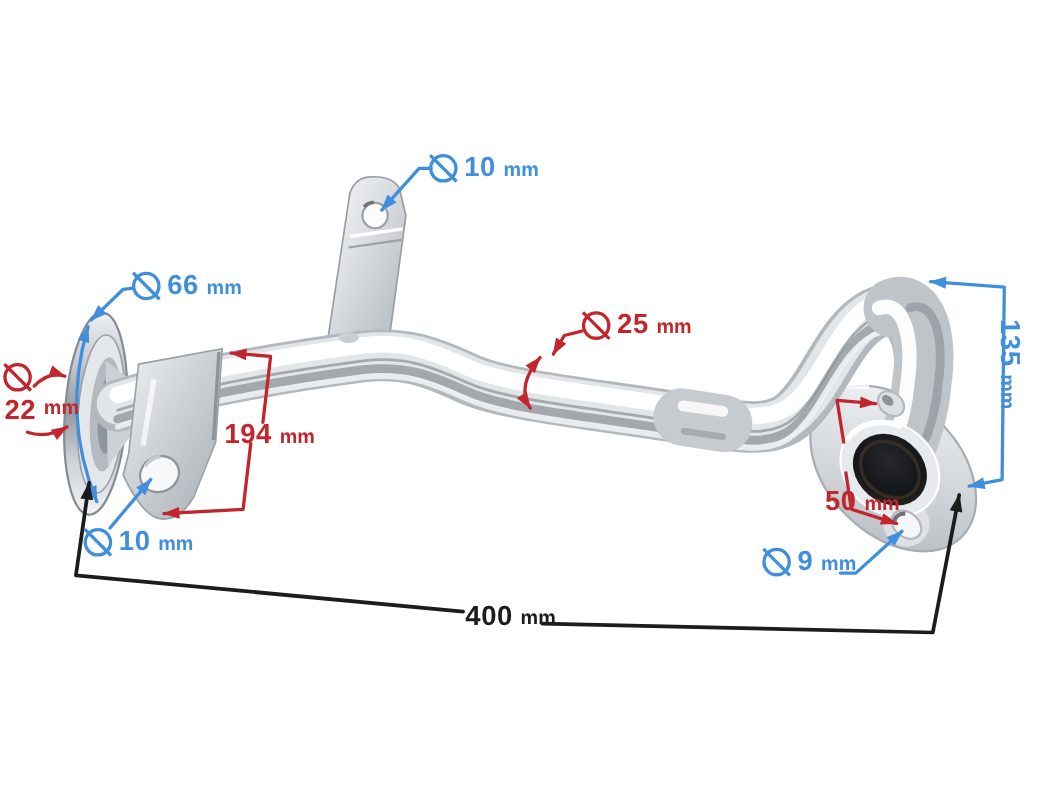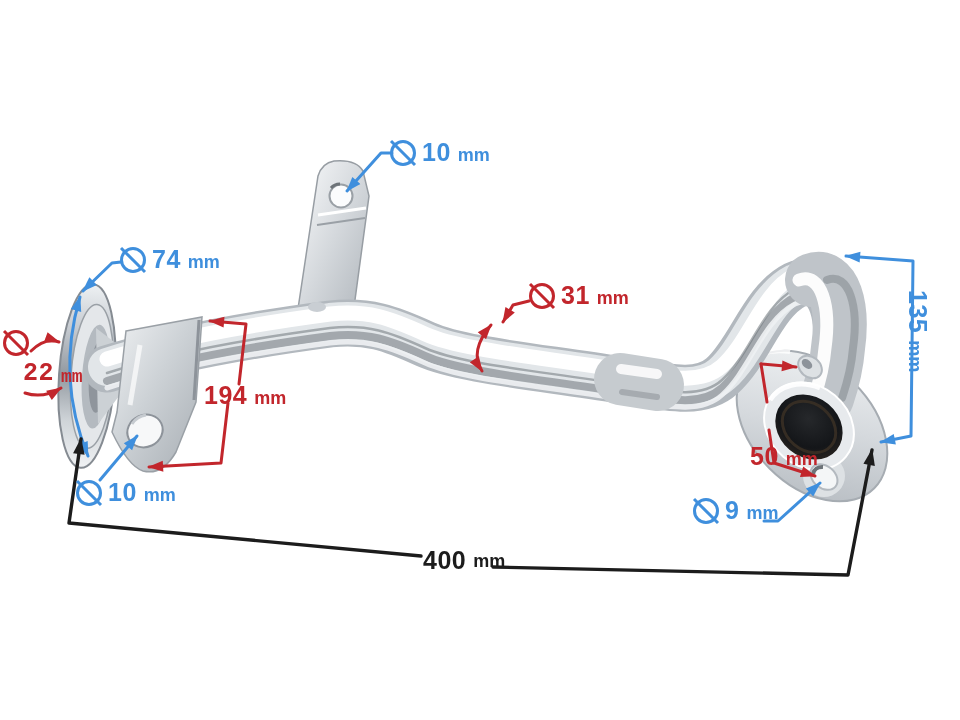--- a/index.html
+++ b/index.html
@@ -9,21 +9,21 @@
   
   .dim{position:absolute;display:flex;align-items:baseline;white-space:nowrap;
        font-weight:bold;line-height:1;}
   .dim .num{font-size:25px;letter-spacing:.5px;}
   .dim .unit{font-size:18px;margin-left:7px;}
   .dia{align-self:center;position:relative;width:20px;height:20px;border:3px solid currentColor;
        border-radius:50%;display:inline-block;margin-right:6px;}
   .dia::before{content:"";position:absolute;left:50%;top:-7px;height:34px;width:3px;
        background:currentColor;transform:translateX(-50%) rotate(-45deg);}
   .dim.col{flex-direction:column;align-items:flex-start;}
-  .dim.col .row{display:flex;align-items:flex-end;margin-top:5px;margin-left:20px;font-family:Liberation Mono, monospace;}
+  .dim.col .row{display:flex;align-items:flex-start;margin-top:5px;margin-left:1px;}
   .rot90{transform:rotate(90deg);transform-origin:top left;}
   
   .ln{fill:none;stroke-width:3;stroke-linejoin:round;stroke-linecap:round;}
   .ln-b{stroke:var(--c-blue);}
   .ln-r{stroke:var(--c-red);}
   .ln-k{stroke:var(--c-black);stroke-width:3.4;}
   .mh-b{fill:var(--c-blue);}
   .mh-r{fill:var(--c-red);}
   .mh-k{fill:var(--c-black);}
 </style>
@@ -165,21 +165,21 @@
   </svg>
 
   <div class="dim" style="left: 390px; top: 140px; color: rgb(63, 143, 221);">
     <span class="dia"></span>
     <span class="num">10</span>
     <span class="unit">mm</span>
   </div>
 
   <div class="dim" style="left: 120px; top: 247px; color: rgb(63, 143, 221);">
     <span class="dia"></span>
-    <span class="num">74</span>
+    <span class="num">66</span>
     <span class="unit">mm</span>
   </div>
 
   <div class="dim col" style="left: 3px; top: 330px; color: rgb(194, 38, 44);">
     <span class="dia" style="align-self:flex-start;"></span>
     <span class="row">
       <span class="num">22</span>
       <span class="unit">mm</span>
     </span>
   </div>
@@ -190,21 +190,21 @@
   </div>
 
   <div class="dim" style="left: 76px; top: 480px; color: rgb(63, 143, 221);">
     <span class="dia"></span>
     <span class="num">10</span>
     <span class="unit">mm</span>
   </div>
 
   <div class="dim" style="left: 529px; top: 283px; color: rgb(194, 38, 44);">
     <span class="dia"></span>
-    <span class="num">31</span>
+    <span class="num">25</span>
     <span class="unit">mm</span>
   </div>
 
   <div class="dim rot90" style="left: 930px; top: 290px; color: rgb(63, 143, 221);">
     <span class="num">135</span>
     <span class="unit">mm</span>
   </div>
 
   <div class="dim" style="left: 750px; top: 404px; color: rgb(194, 38, 44); margin-top: 40px;">
     <span class="num">50</span>

